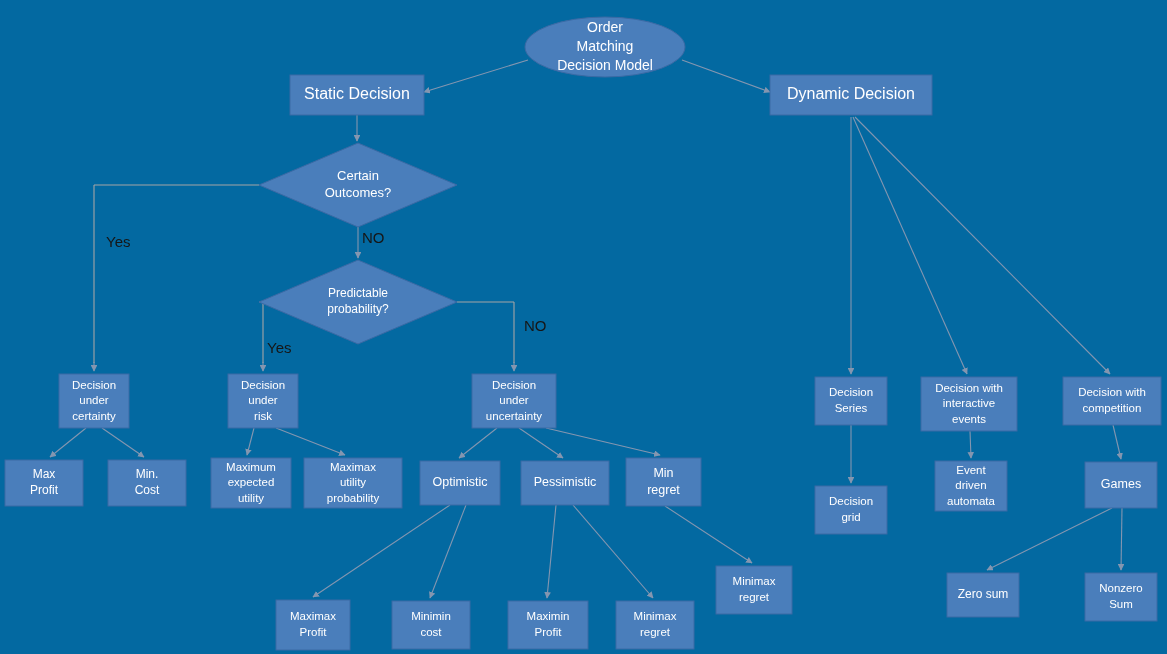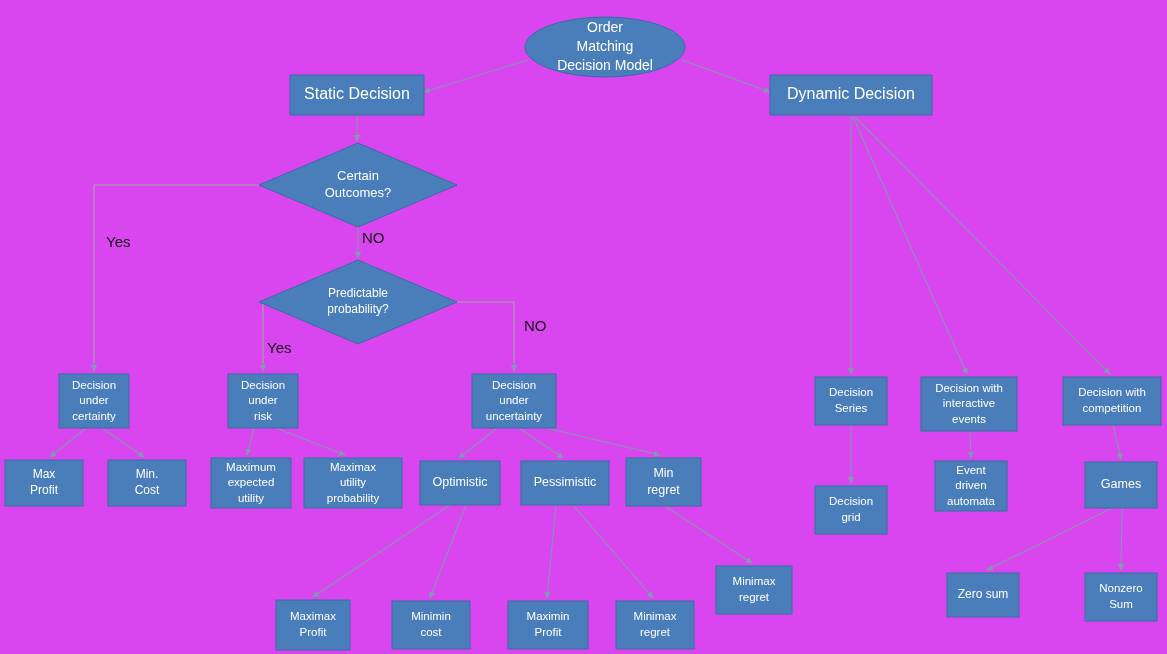--- a/index.html
+++ b/index.html
@@ -10,21 +10,21 @@
   body {
     width: 1167px;
     height: 654px;
     font-family: "Liberation Sans", sans-serif;
     overflow: hidden;
   }
   #canvas {
     position: relative;
     width: 1167px;
     height: 654px;
-    background: #d946ef;
+    background: #0369a1;
   }
   svg.layer {
     position: absolute;
     top: 0;
     left: 0;
     width: 1167px;
     height: 654px;
   }
   .node-text {
     fill: #ffffff;

